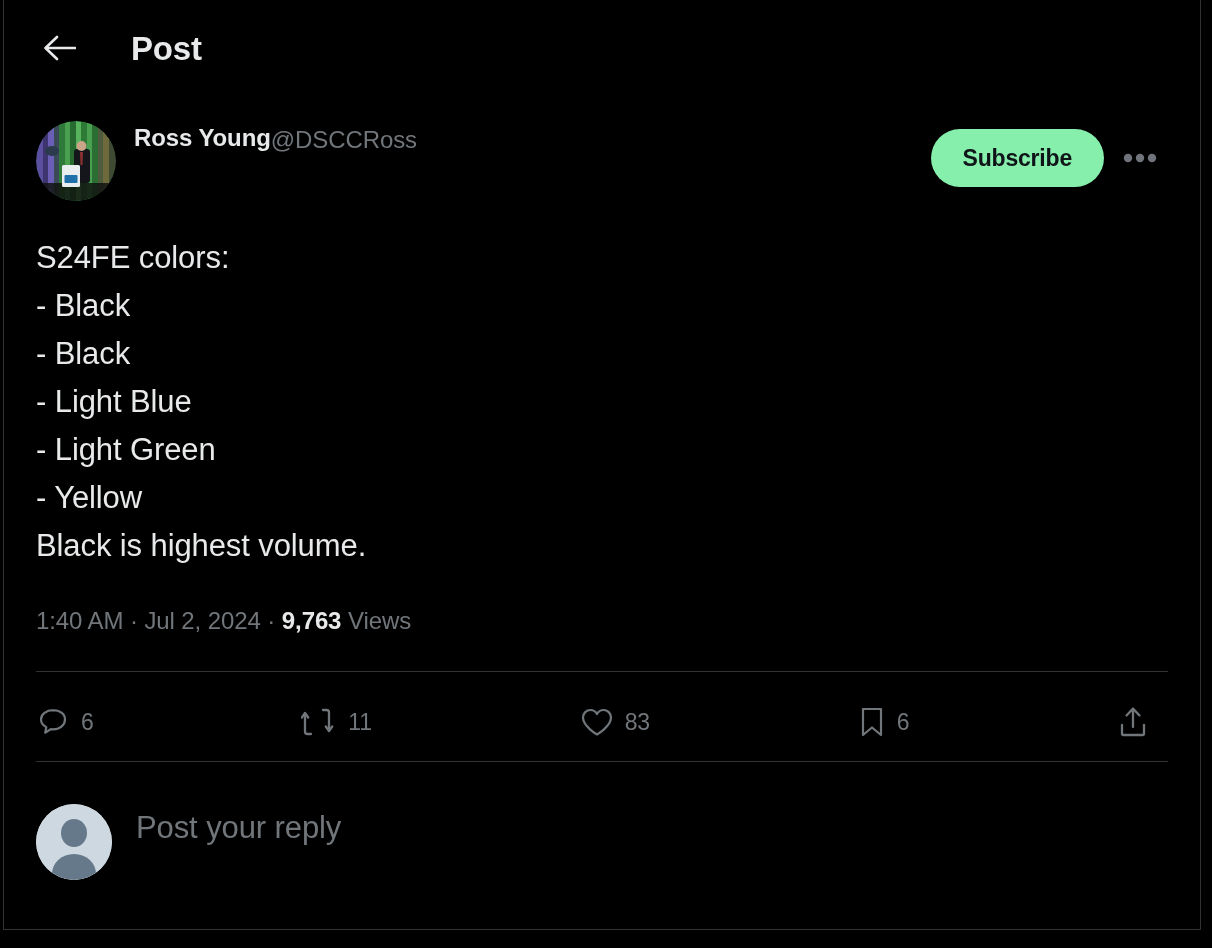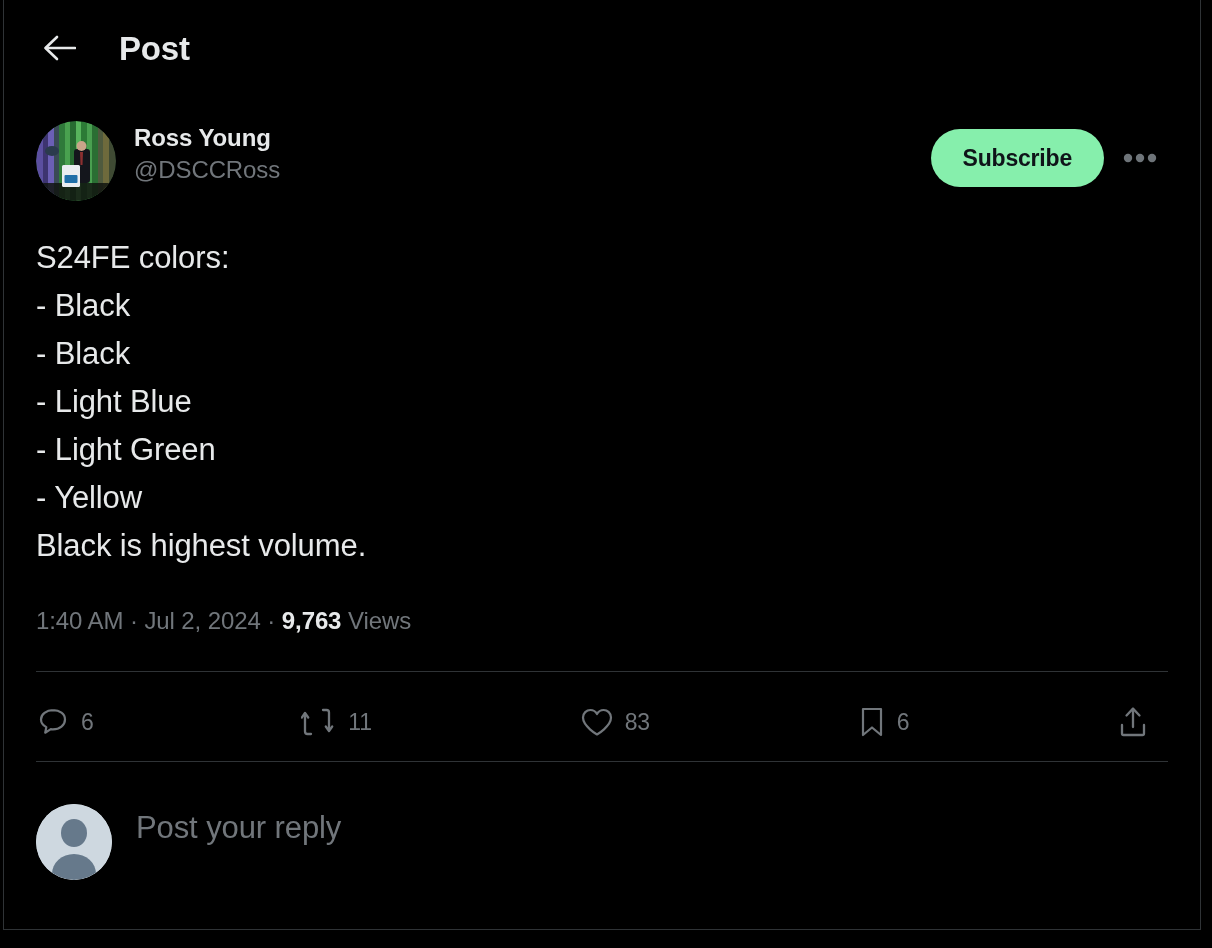--- a/index.html
+++ b/index.html
@@ -44,20 +44,21 @@
   }
 
   
   .header {
     position: absolute;
     left: 4px; top: 0;
     width: 1196px;
     height: 96px;
     display: flex;
     align-items: center;
+    gap: 12px;
   }
   .back-button {
     width: 62px;
     height: 62px;
     margin-left: 24px;
     border-radius: 50%;
     display: flex;
     align-items: center;
     justify-content: center;
     flex: 0 0 auto;
@@ -88,21 +89,21 @@
     overflow: hidden;
     flex: 0 0 auto;
     position: relative;
     background: #12261c;
   }
   .avatar svg { display: block; }
   .author-names {
     margin-left: 18px;
     padding-top: 2px;
     display: flex;
-    flex-direction: column;
+    flex-direction: row;
     justify-content: flex-start;
   }
   .display-name {
     font-size: 24px;
     font-weight: bold;
     color: #e7e9ea;
     line-height: 30px;
     letter-spacing: -0.1px;
   }
   .handle {

